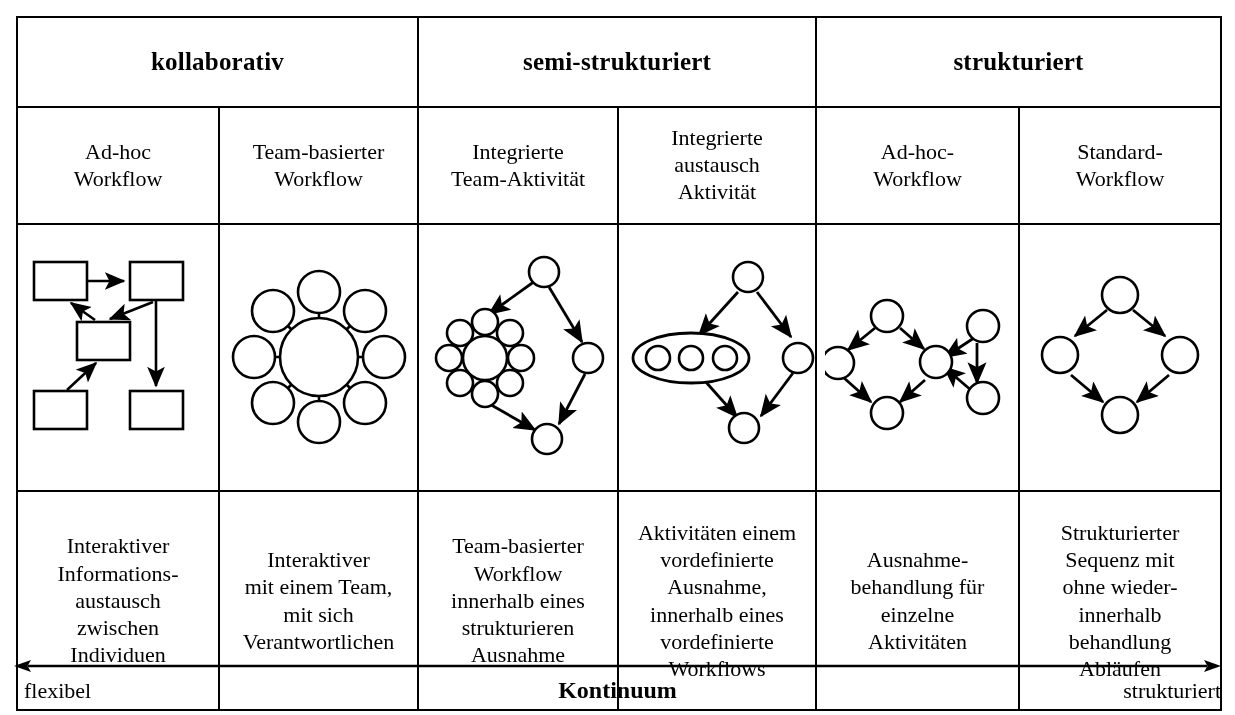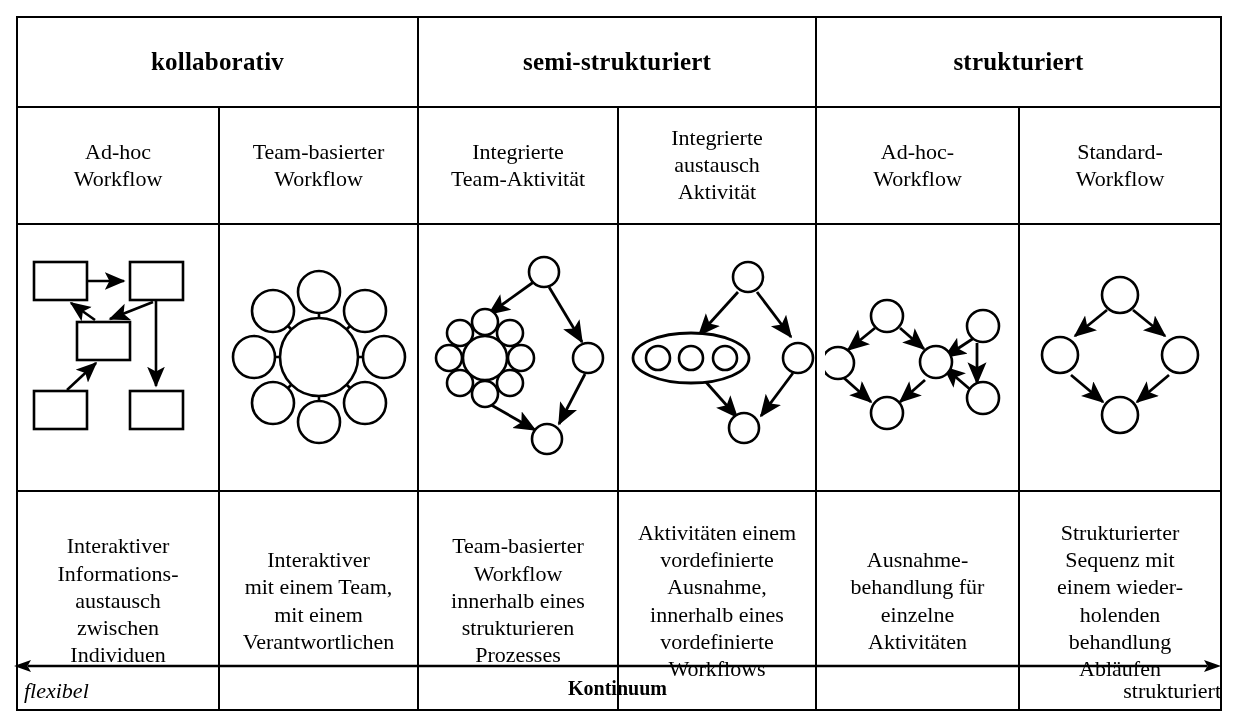--- a/index.html
+++ b/index.html
@@ -55,25 +55,25 @@
   #continuum{
     position:absolute;
     left:0;top:645px;
     width:1235px;height:70px;
   }
   #axis-line{
     position:absolute;left:14px;top:14px;width:1207px;height:14px;
   }
   #cont-left{
     position:absolute;left:24px;top:33px;
-    font-size:22px;text-align:left;font-style:italic;
+    font-size:22px;text-align:left;
   }
   #cont-center{
     position:absolute;left:0;top:32px;width:1235px;
-    font-size:20px;font-weight:bold;text-align:center;
+    font-size:24px;font-weight:bold;text-align:center;
   }
   #cont-right{
     position:absolute;right:14px;top:33px;
     font-size:22px;text-align:right;
   }
 </style>
 </head>
 <body>
 
 <div id="page">
@@ -320,31 +320,31 @@
           <span>Informations-</span>
           <span>austausch</span>
           <span>zwischen</span>
           <span>Individuen</span>
         </span>
       </td>
       <td class="desc-cell">
         <span class="cellwrap">
           <span>Interaktiver</span>
           <span>mit einem Team,</span>
-          <span>mit einem</span>
+          <span>mit sich</span>
           <span>Verantwortlichen</span>
         </span>
       </td>
       <td class="desc-cell">
         <span class="cellwrap">
           <span>Team-basierter</span>
           <span>Workflow</span>
           <span>innerhalb eines</span>
           <span>strukturieren</span>
-          <span>Prozesses</span>
+          <span>Ausnahme</span>
         </span>
       </td>
       <td class="desc-cell">
         <span class="cellwrap">
           <span>Aktivitäten einem</span>
           <span>vordefinierte</span>
           <span>Ausnahme,</span>
           <span>innerhalb eines</span>
           <span>vordefinierte</span>
           <span>Workflows</span>
@@ -355,22 +355,22 @@
           <span>Ausnahme-</span>
           <span>behandlung für</span>
           <span>einzelne</span>
           <span>Aktivitäten</span>
         </span>
       </td>
       <td class="desc-cell">
         <span class="cellwrap">
           <span>Strukturierter</span>
           <span>Sequenz mit</span>
-          <span>einem wieder-</span>
-          <span>holenden</span>
+          <span>ohne wieder-</span>
+          <span>innerhalb</span>
           <span>behandlung</span>
           <span>Abläufen</span>
         </span>
       </td>
     </tr>
   </tbody>
     </table>
 
   <div id="continuum">
     <svg id="axis-line" width="1207" height="14" viewBox="0 0 1207 14">

